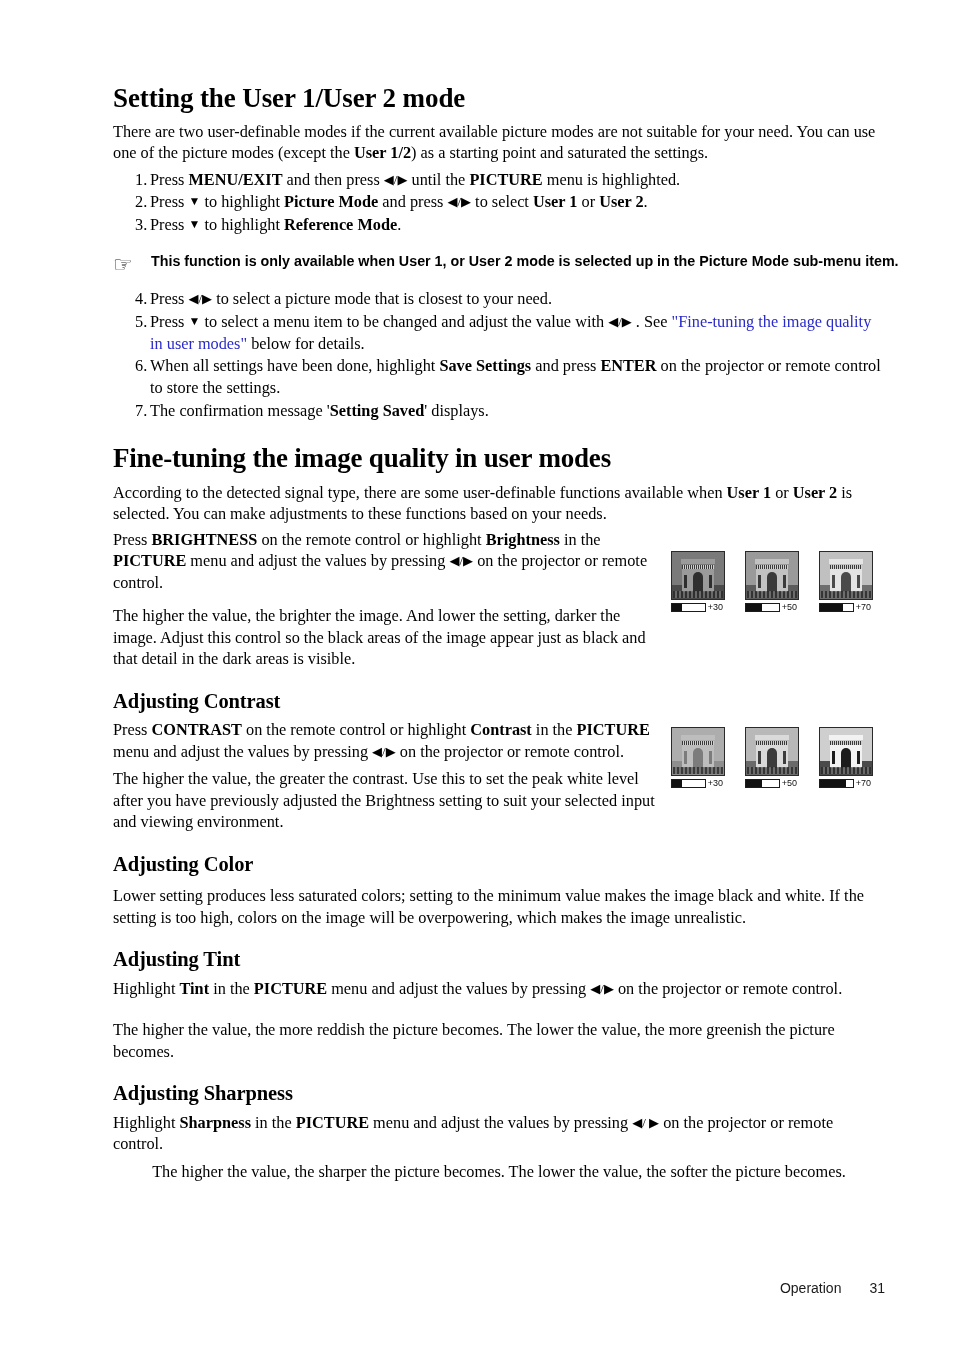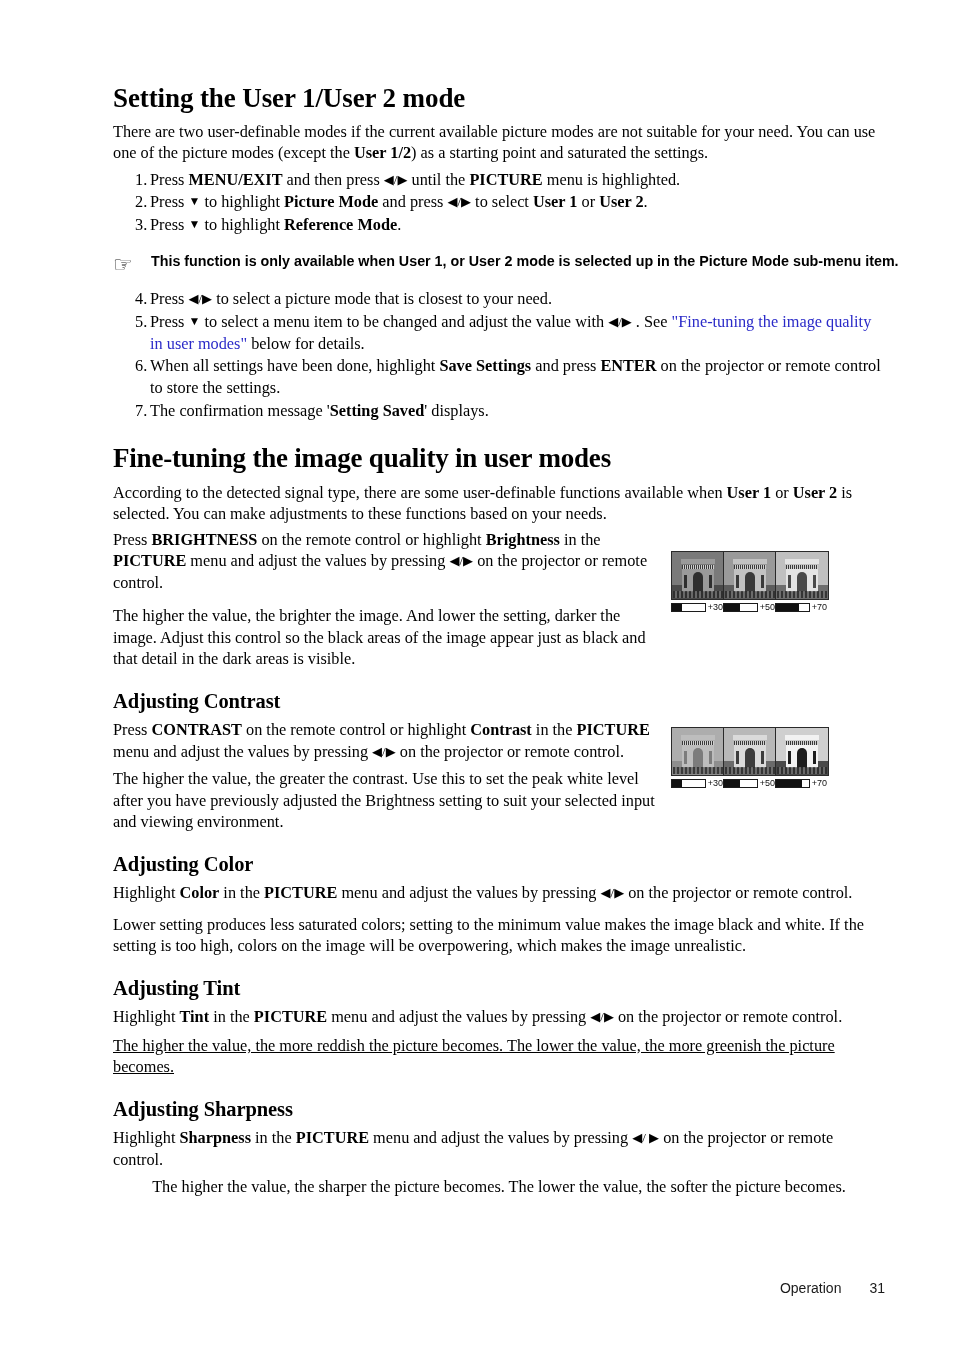--- a/index.html
+++ b/index.html
@@ -115,20 +115,21 @@
     font-weight: bold;
     line-height: 19.5px;
     margin: 0;
     width: 768px;
   }
 
   
   .samples {
     position: absolute;
     display: flex;
+    gap: 22px;
   }
   .sample { width: 52px; }
   .thumb {
     width: 52px;
     height: 47px;
     border: 1px solid #2a2a2a;
     position: relative;
     overflow: hidden;
     background: #8c8c8c;
   }
@@ -263,29 +264,28 @@
     <p class="body narrow" style="margin-top:12px;">The higher the value, the brighter the image. And lower the setting, darker the image. Adjust this control so the black areas of the image appear just as black and that detail in the dark areas is visible.</p>
 
     <h2 class="sub-title">Adjusting Contrast</h2>
 
     <p class="body narrow"><span>Press </span><b>CONTRAST</b><span> on the remote control or highlight </span><b>Contrast</b><span> in the </span><b>PICTURE</b><span> menu and adjust the values by pressing </span><span class="arrows">◀/▶</span><span> on the projector or remote control.</span></p>
 
     <p class="body narrow" style="margin-top:6px;">The higher the value, the greater the contrast. Use this to set the peak white level after you have previously adjusted the Brightness setting to suit your selected input and viewing environment.</p>
 
     <h2 class="sub-title">Adjusting Color</h2>
 
-    <p class="body" style="width:772px;"><span>Highlight </span><b>Color</b><span> in the </span><b>PICTURE</b><span> menu and adjust the values by pressing </span><span class="arrows">◀/▶</span><span> on the projector or remote control.</span></p>
 
     <p class="body" style="width:772px;margin-top:10px;">Lower setting produces less saturated colors; setting to the minimum value makes the image black and white. If the setting is too high, colors on the image will be overpowering, which makes the image unrealistic.</p>
 
     <h2 class="sub-title">Adjusting Tint</h2>
 
     <p class="body" style="width:772px;"><span>Highlight </span><b>Tint</b><span> in the </span><b>PICTURE</b><span> menu and adjust the values by pressing </span><span class="arrows">◀/▶</span><span> on the projector or remote control.</span></p>
 
-    <p class="body" style="width:772px;margin-top:7px;text-decoration:underline;">The higher the value, the more reddish the picture becomes. The lower the value, the more greenish the picture becomes.</p>
+    <p class="body" style="width:772px;margin-top:20px;">The higher the value, the more reddish the picture becomes. The lower the value, the more greenish the picture becomes.</p>
 
     <h2 class="sub-title">Adjusting Sharpness</h2>
 
     <p class="body" style="width:772px;"><span>Highlight </span><b>Sharpness</b><span> in the </span><b>PICTURE</b><span> menu and adjust the values by pressing </span><span class="arrows">◀/ ▶</span><span> on the projector or remote control.</span></p>
 
     <p class="body" style="width:772px;margin-top:6px;text-align:center;">The higher the value, the sharper the picture becomes. The lower the value, the softer the picture becomes.</p>
 
   </div>
 
   <div class="samples" id="brightness-samples" style="left:671px; top:551px;">

